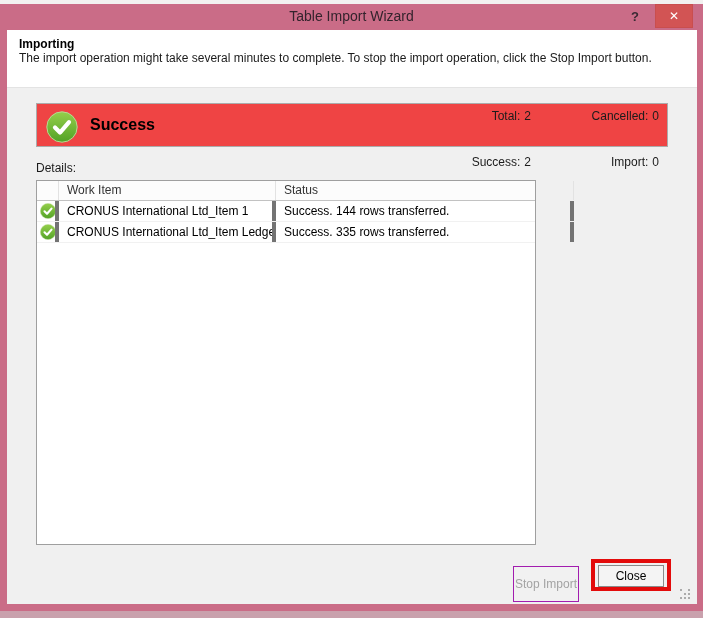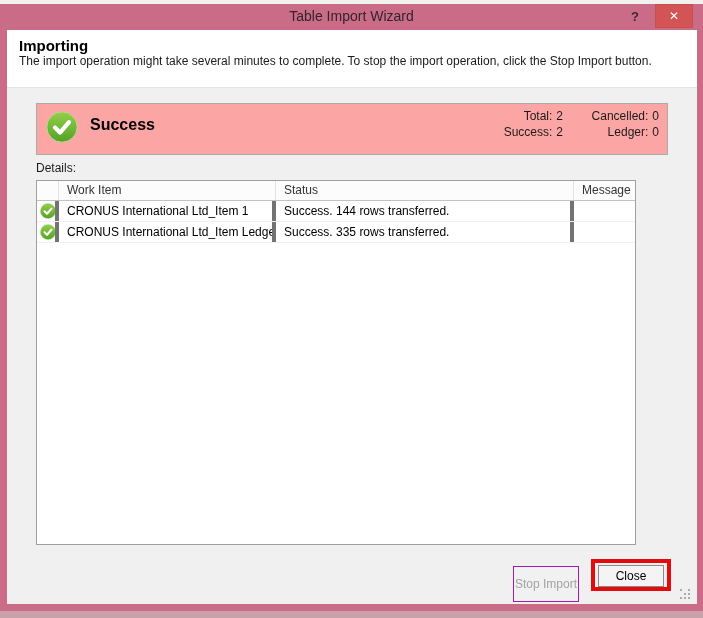--- a/index.html
+++ b/index.html
@@ -33,43 +33,43 @@
   }
 
   .inner {
     position:absolute; top:26px; left:7px; right:6px; bottom:7px;
     background:#f0f0f0; overflow:hidden;
   }
   .header-sec {
     height:58px; background:#ffffff; border-bottom:1px solid #e3e3e3;
     padding:7px 12px;
   }
-  .header-sec .h-title { font-size:15px; font-weight:bold; color:#000; }
+  .header-sec .h-title { font-size:12px; font-weight:bold; color:#000; }
   .header-sec .h-desc  { font-size:12px; color:#1b1b1b; }
 
   .summary-panel {
-    position:absolute; left:29px; top:73px; width:632px; height:52px;
-    background:#fca5a5; border:1px solid #ababab;
+    position:absolute; left:29px; top:73px; width:632px; height:44px;
+    background:#ef4444; border:1px solid #ababab;
   }
   .summary-panel .big-icon { position:absolute; left:9px; top:7px; width:32px; height:32px; }
   .summary-panel .status-text {
     position:absolute; left:53px; top:12px; font-size:16px; font-weight:bold; color:#000;
   }
   .stats {
     position:absolute; right:8px; top:5px;
     display:grid; grid-template-columns:auto 96px; column-gap:0; row-gap:2px;
-    font-size:12px; color:#1b1b1b;
+    font-size:12px; color:#1b1b1b;gap:32px;
   }
   .stats .cell { text-align:right; white-space:nowrap; }
   .stats .cell .v { margin-left:4px; }
 
   .details-label { position:absolute; left:29px; top:131px; font-size:12px; color:#1b1b1b; }
 
   .grid-table {
-    position:absolute; left:29px; top:150px; width:600px; height:365px;
+    position:absolute; left:29px; top:150px; width:500px; height:365px;
     background:#ffffff; border:1px solid #9f9f9f;
   }
   .trow {
     display:grid; grid-template-columns:22px 217px 298px 1fr;
     height:21px; line-height:20px; font-size:12px; color:#000;
   }
   .trow.head {
     height:20px; line-height:19px; background:#fcfcfc; color:#333;
     border-bottom:1px solid #c2c2c2;
   }
@@ -139,21 +139,21 @@
     <div class="summary-panel">
       <svg class="big-icon" viewBox="0 0 32 32">
         <circle cx="16" cy="16" r="15.2" fill="url(#grad-green)" stroke="#b9d893" stroke-width="1"></circle>
         <path d="M9 16.6 L14 21.6 L23 11.2" stroke="#ffffff" stroke-width="4.2" fill="none" stroke-linecap="round" stroke-linejoin="round"></path>
       </svg>
       <div class="status-text">Success</div>
       <div class="stats">
         <div class="cell"><span>Total:</span><span class="v">2</span></div>
         <div class="cell"><span>Cancelled:</span><span class="v">0</span></div>
         <div class="cell"><span>Success:</span><span class="v">2</span></div>
-        <div class="cell"><span>Ledger:</span><span class="v">0</span></div>
+        <div class="cell"><span>Import:</span><span class="v">0</span></div>
       </div>
     </div>
 
     <div class="details-label">Details:</div>
 
     <div class="grid-table">
       <div class="trow head">
         <div class="cell icon-cell"></div>
         <div class="cell">Work Item</div>
         <div class="cell">Status</div>

